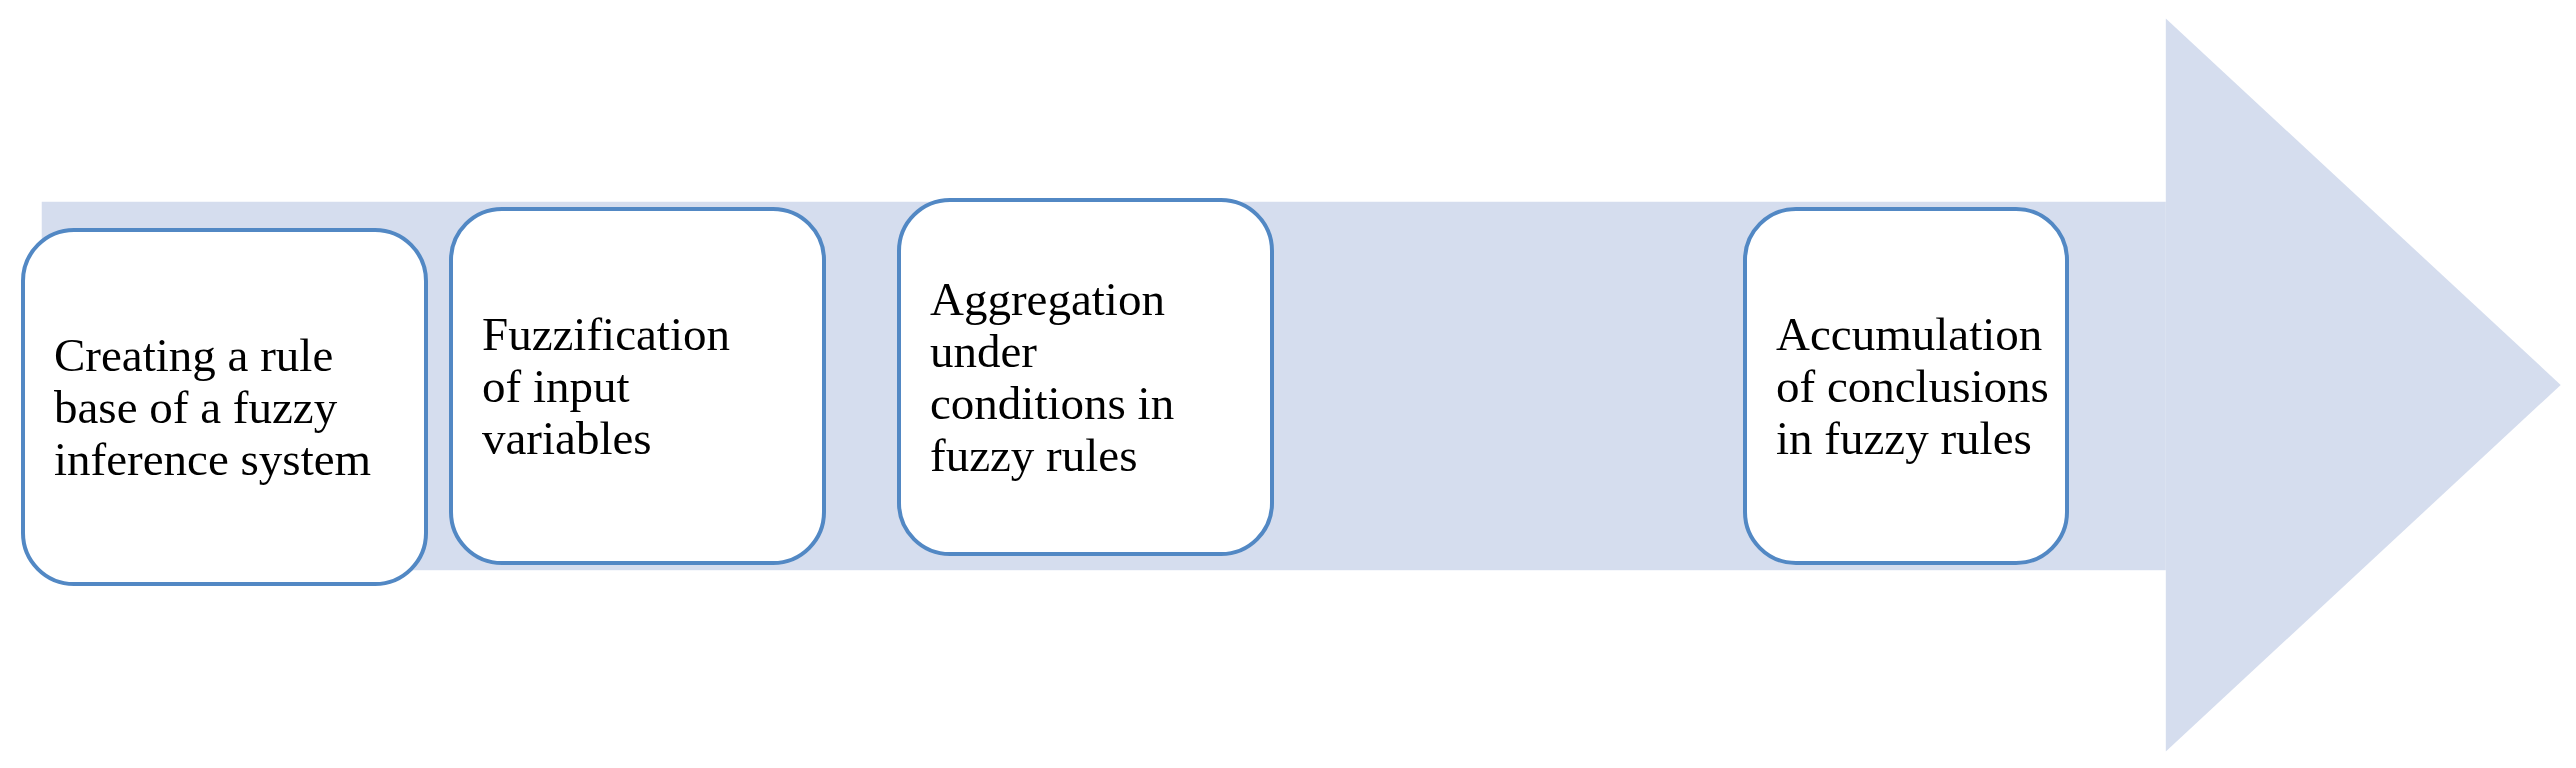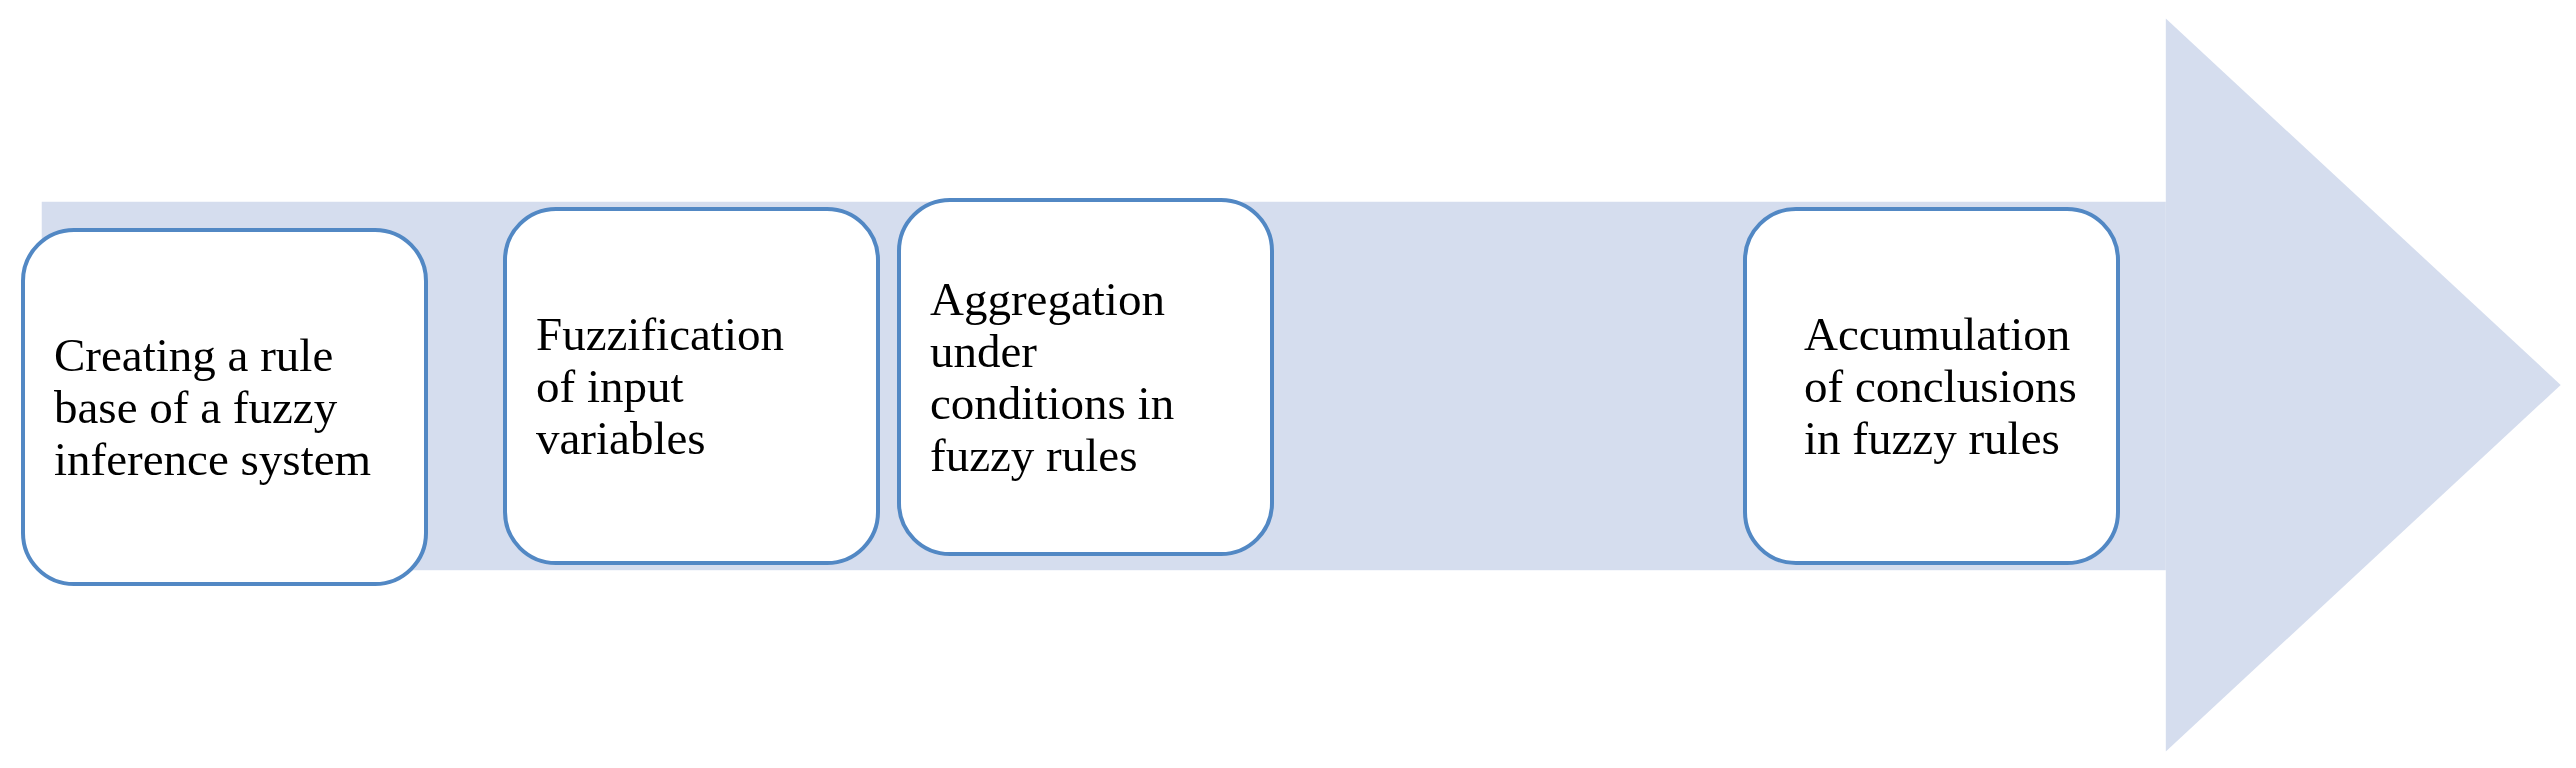--- a/index.html
+++ b/index.html
@@ -40,24 +40,24 @@
   .step-label{
     padding-left:29px;
     padding-right:5.3px;
     font-size:47px;
     line-height:52px;
     color:var(--text);
     white-space:pre-line;
     letter-spacing:0;
   }
   .step-1{left:21px;  top:207px; width:407px; height:358px;margin-top:21px;}
-  .step-2{left:503px; top:207px; width:377px; height:358px;}
+  .step-2{left:449px; top:207px; width:377px; height:358px;}
   .step-3{left:897px;top:198px; width:377px; height:358px;}
   .step-4{left:1329px;top:214px; width:377px; height:361px;}
-  .step-5{left:1743px;top:207px; width:377px; height:358px;padding-left:28px;}
+  .step-5{left:1743px;top:207px; width:326px; height:358px;}
   .step-6{left:2166px;top:218px; width:396px; height:349px;}
 </style>
 </head>
 <body>
 
 <div class="canvas">
 
   <svg class="arrow-svg" viewBox="0 0 3892 1161" xmlns="http://www.w3.org/2000/svg" aria-hidden="true">
     <rect class="arrow-shape" x="62" y="305" width="3211" height="557"></rect>
     <polygon class="arrow-shape" points="3273,28 3870,582 3273,1136"></polygon>

